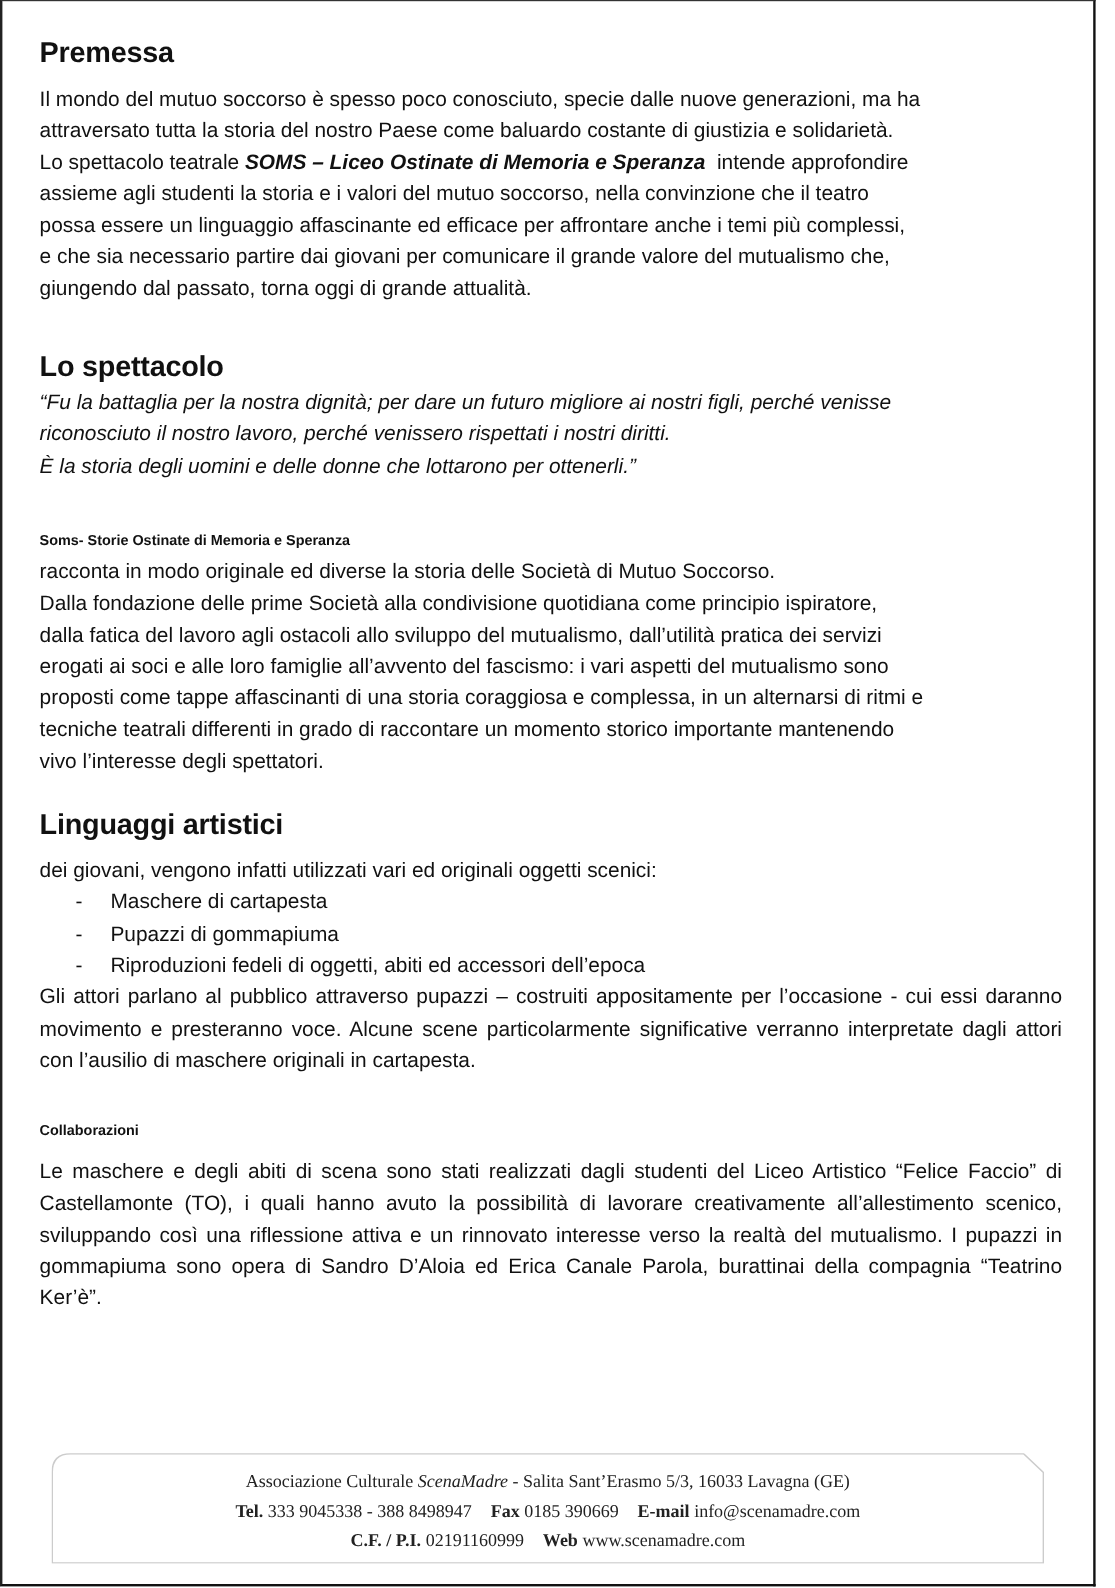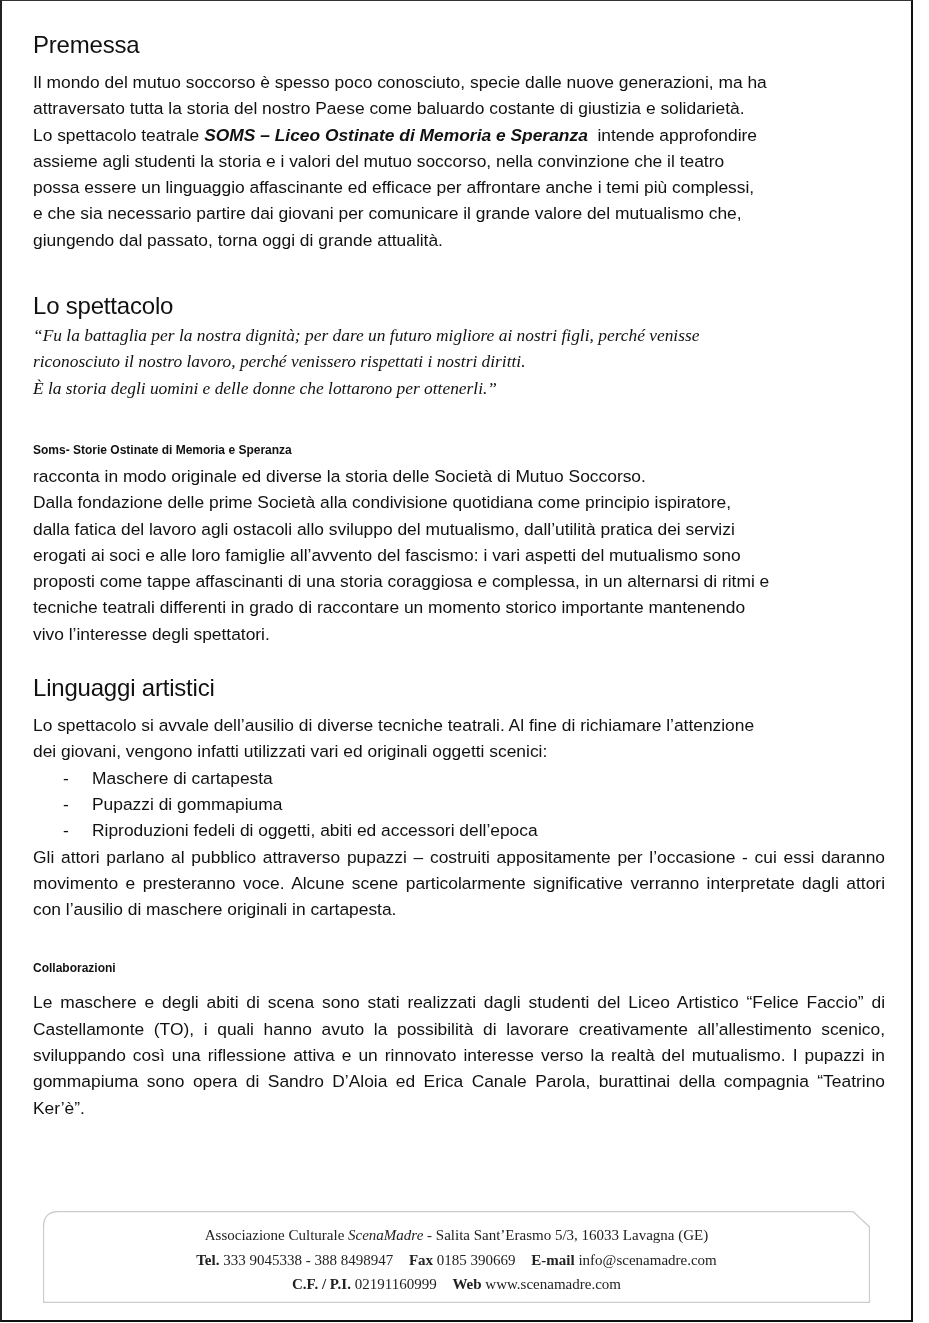--- a/index.html
+++ b/index.html
@@ -28,32 +28,32 @@
     box-sizing: content-box;
   }
   .content {
     position: absolute;
     left: 31px;
     top: 28px;
     width: 852px;
   }
   h1 {
     font-size: 24px;
-    font-weight: normal;
+    font-weight: bold;
     margin: 0;
     line-height: 32px;
     letter-spacing: -0.2px;
   }
   p, .line {
     font-size: 17.4px;
     line-height: 26.3px;
     margin: 0;
   }
   .justify { text-align: justify; text-align-last: left; }
-  .quote { font-style: italic; font-family: Liberation Serif, serif; }
+  .quote { font-style: italic; }
   .subhead {
     font-size: 12px;
     font-weight: bold;
     line-height: 26px;
     margin: 0;
   }
   .bi { font-weight: bold; font-style: italic; }
   ul.dash {
     list-style: none;
     margin: 0;
@@ -128,21 +128,20 @@
       <div class="line">proposti come tappe affascinanti di una storia coraggiosa e complessa, in un alternarsi di ritmi e</div>
       <div class="line">tecniche teatrali differenti in grado di raccontare un momento storico importante mantenendo</div>
       <div class="line">vivo l’interesse degli spettatori.</div>
     </section>
 
     <div style="height:25px"></div>
 
     <section>
       <h1>Linguaggi artistici</h1>
       <div style="height:8px"></div>
-      <div class="line">Lo spettacolo si avvale dell’ausilio di diverse tecniche teatrali. Al fine di richiamare l’attenzione</div>
       <div class="line">dei giovani, vengono infatti utilizzati vari ed originali oggetti scenici:</div>
       <ul class="dash">
         <li><span class="dash-mark">-</span><span>Maschere di cartapesta</span></li>
         <li><span class="dash-mark">-</span><span>Pupazzi di gommapiuma</span></li>
         <li><span class="dash-mark">-</span><span>Riproduzioni fedeli di oggetti, abiti ed accessori dell’epoca</span></li>
       </ul>
       <p class="justify">Gli attori parlano al pubblico attraverso pupazzi – costruiti appositamente per l’occasione - cui essi daranno movimento e presteranno voce. Alcune scene particolarmente significative verranno interpretate dagli attori con l’ausilio di maschere originali in cartapesta.</p>
     </section>
 
     <div style="height:33px"></div>

